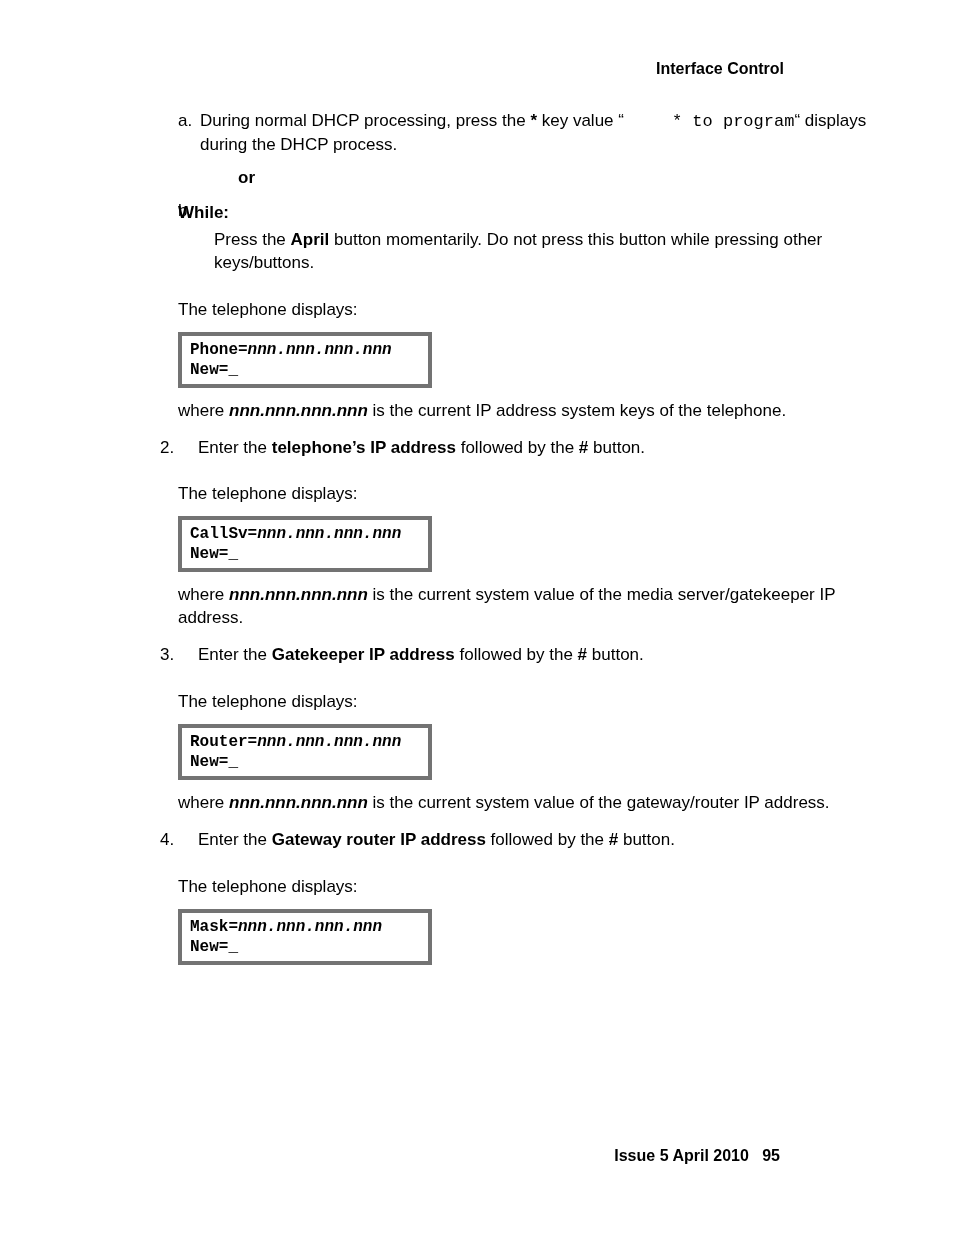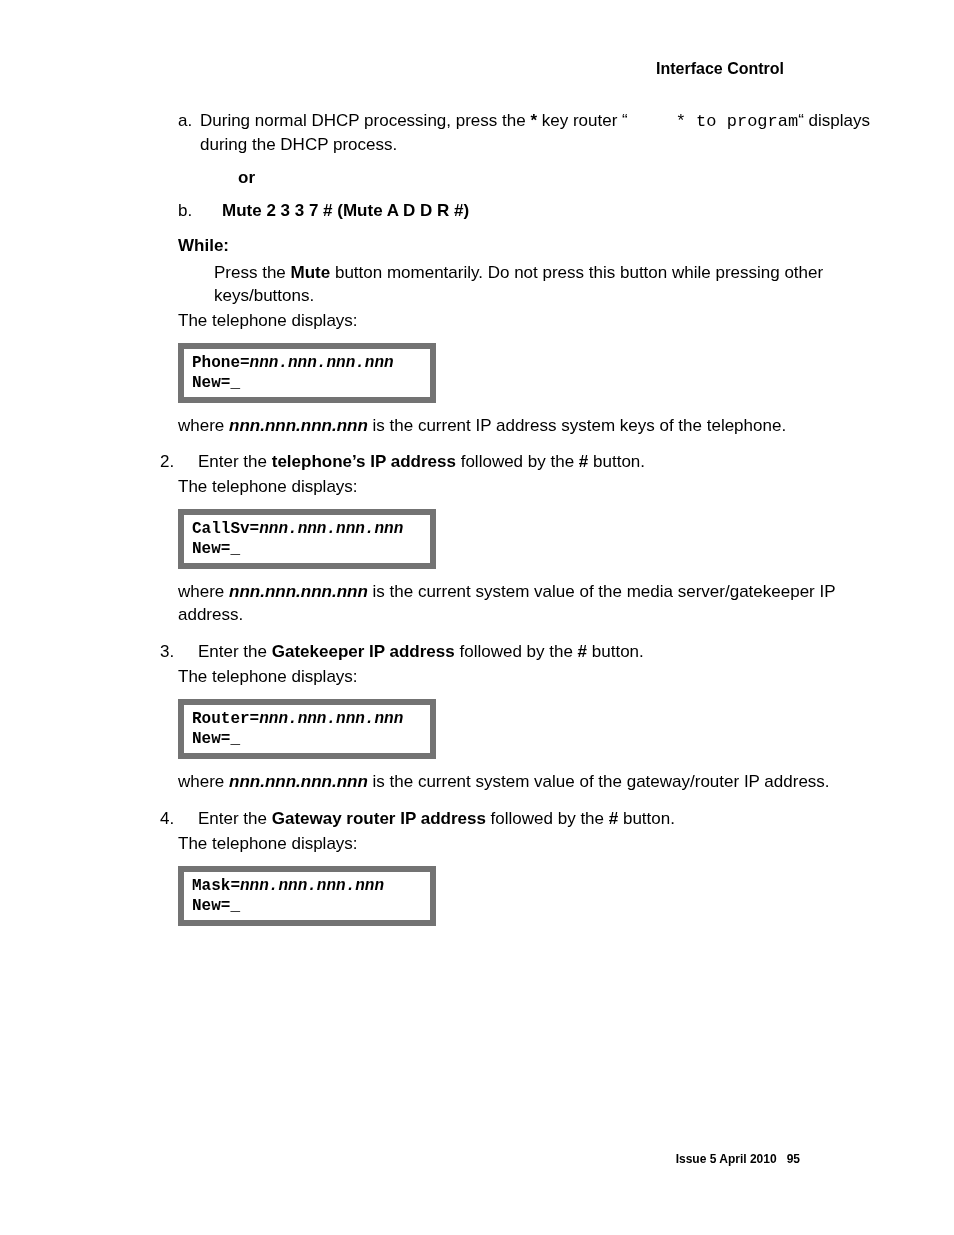--- a/index.html
+++ b/index.html
@@ -55,24 +55,24 @@
   }
   .note-label {
     font-weight: bold;
     margin-top: 12px;
   }
   .note-body {
     margin-left: 36px;
     margin-top: 4px;
   }
   .tele-displays {
-    margin-top: 2px;
+    margin-top: 24px;
   }
   .display-box {
-    border: 6px solid #737373;
+    border: 4px solid #737373;
     width: 230px;
     padding: 4px 8px;
     margin: 10px 0 12px 0;
     font-family: "Courier New", monospace;
     font-weight: bold;
     font-size: 16px;
     line-height: 1.25;
     white-space: pre;
   }
   .display-box .ital { font-style: italic; }
@@ -87,51 +87,50 @@
   .num-item .nmarker {
     position: absolute;
     left: -18px;
     top: 0;
   }
   .step-block { margin-bottom: 4px; }
   .mono { font-family: "Courier New", monospace; margin-left: 48px; }
   .footer {
     position: absolute;
     bottom: 68px;
-    right: 62px;
-    font-size: 12px;
+    right: 82px;
+    font-size: 16px;
     text-align: right;
   }
   .footer .bold { font-weight: bold; }
   .bi { font-weight: bold; font-style: italic; }
 </style>
 </head>
 <body>
 
 <div class="page">
   <div class="header">Interface Control</div>
 
   <div class="content">
 
     <div class="sub-item">
       <span class="marker">a.</span>
       <span>
-        <span>During normal DHCP processing, press the </span><b>*</b><span> key router “</span><span class="mono">* to program</span><span>“ displays during the DHCP process.</span>
+        <span>During normal DHCP processing, press the </span><b>*</b><span> key value “</span><span class="mono">* to program</span><span>“ displays during the DHCP process.</span>
       </span>
       <div class="or-block">or</div>
     </div>
 
     <div class="sub-item">
       <span class="marker">b.</span>
-      <div class="muteseq">Mute 2 3 3 7 # (Mute A D D R #)</div>
     </div>
 
     <div class="note-label">While:</div>
     <div class="note-body">
-      <span>Press the </span><b>Mute</b><span> button momentarily. Do not press this button while pressing other keys/buttons.</span>
+      <span>Press the </span><b>April</b><span> button momentarily. Do not press this button while pressing other keys/buttons.</span>
     </div>
 
     <div class="tele-displays">The telephone displays:</div>
     <div class="display-box"><span>Phone=</span><span class="ital">nnn.nnn.nnn.nnn</span>
 <span>New=_</span></div>
 
     <div class="where">
       <span>where </span><span class="bi">nnn.nnn.nnn.nnn</span><span> is the current IP address system keys of the telephone.</span>
     </div>
 

